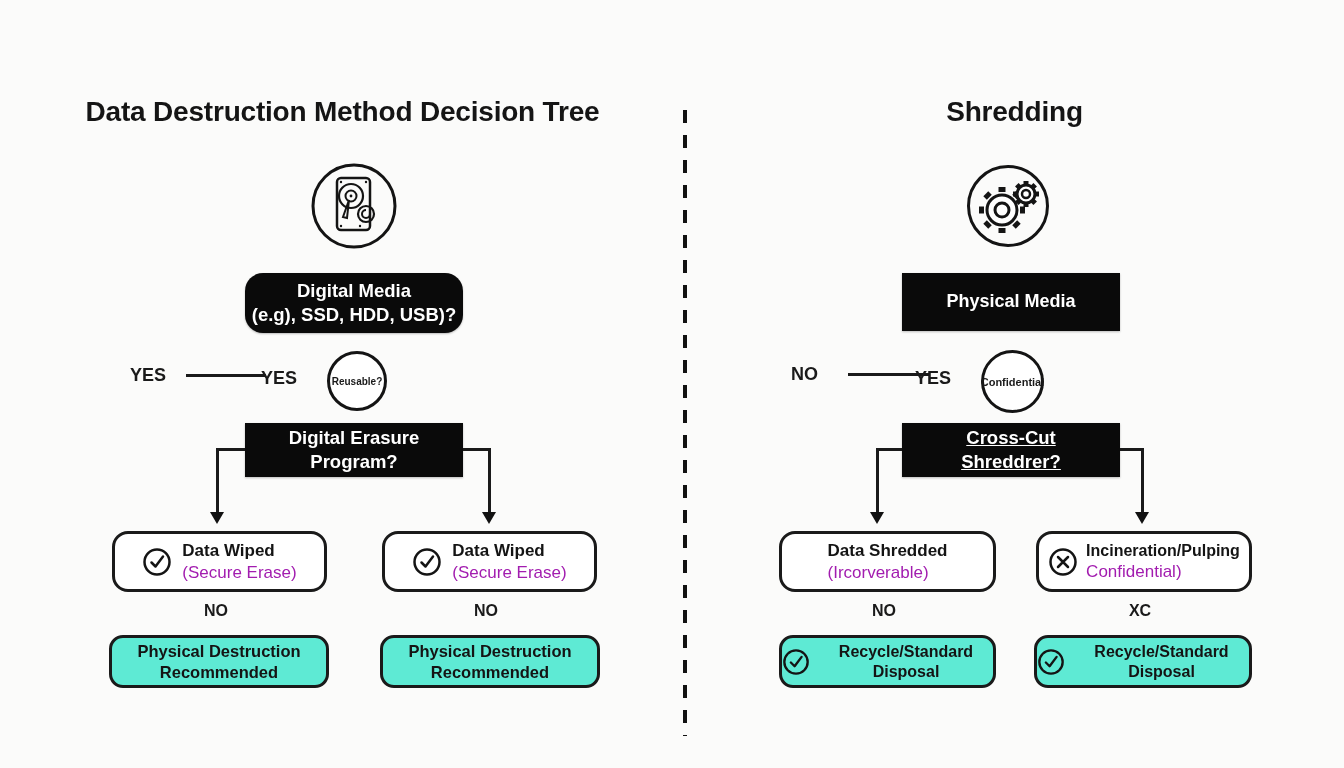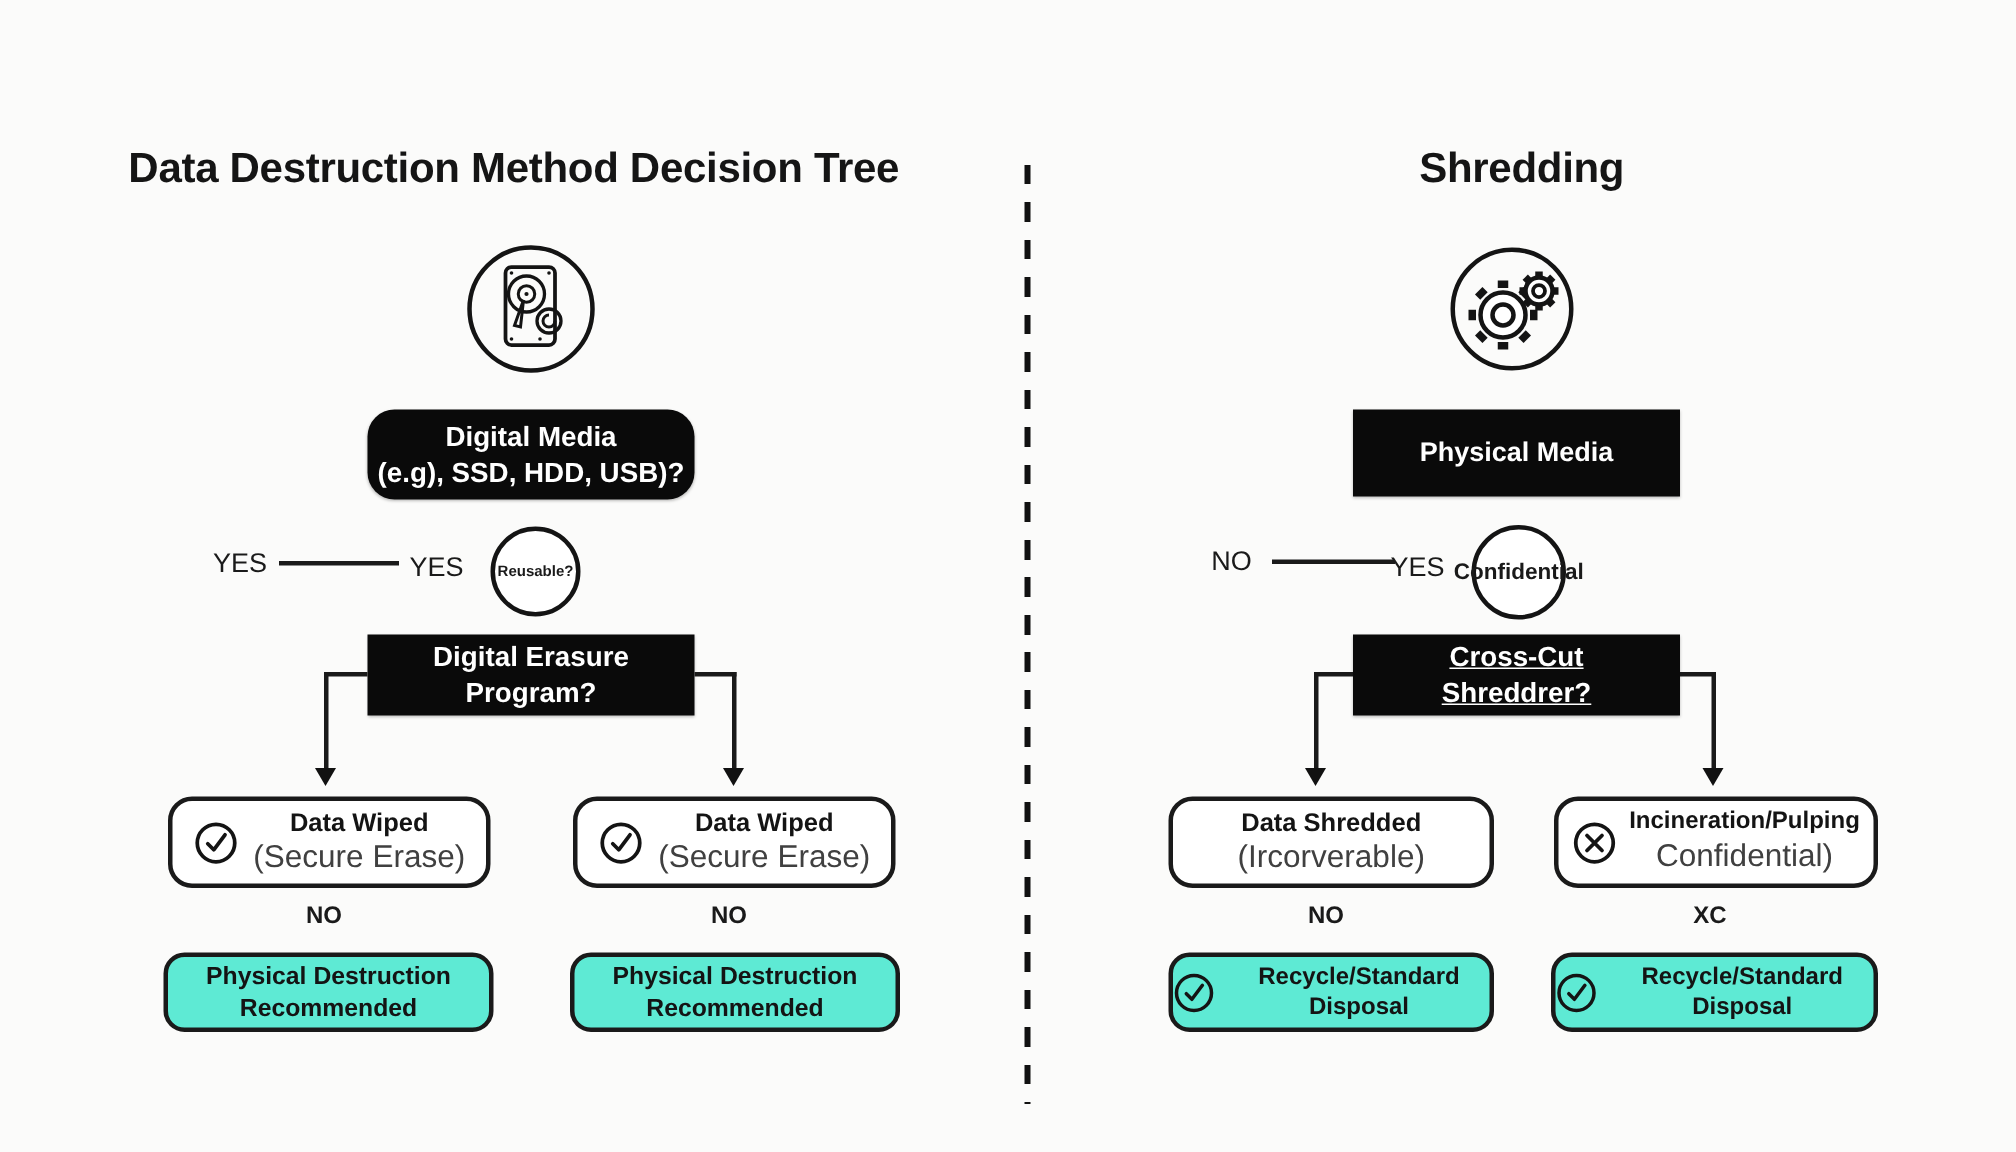--- a/index.html
+++ b/index.html
@@ -31,46 +31,45 @@
     display:flex;flex-direction:column;align-items:center;justify-content:center;
     font-size:18.5px;font-weight:700;line-height:1.32;text-align:center;
     box-shadow:0 1px 2px rgba(0,0,0,.25);
   }
   .lq1{left:245px;top:229px;width:218px;height:60px;border-radius:18px;}
   .lq2{left:245px;top:379px;width:218px;height:54px;}
   .rq1{left:902px;top:229px;width:218px;height:58px;font-size:18px;}
   .rq2{left:902px;top:379px;width:218px;height:54px;text-decoration:underline;}
 
   .blabel{
-    position:absolute;width:60px;text-align:center;
-    font-size:18px;font-weight:400;color:#1a1a1a;
+    position:absolute;width:60px;
+    font-size:18px;font-weight:700;color:#1a1a1a;
   }
   .hline{position:absolute;height:3px;background:#1a1a1a;}
   .vline{position:absolute;width:3px;background:#1a1a1a;}
   .arrowhead{
     position:absolute;width:0;height:0;
     border-left:7px solid transparent;border-right:7px solid transparent;
     border-top:12px solid #111;
   }
 
   .circ{
     position:absolute;border:3px solid #141414;border-radius:50%;
     background:#fff;display:flex;align-items:center;justify-content:center;
     text-align:center;font-weight:600;color:#1a1a1a;
   }
   .l-circ{left:327px;top:307px;width:54px;height:54px;font-size:10px;}
-  .r-circ{left:981px;top:306px;width:57px;height:57px;font-size:15px;}
+  .r-circ{left:981px;top:306px;width:57px;height:57px;font-size:11px;}
 
   .obox{
     position:absolute;background:#fff;border:3px solid #1a1a1a;border-radius:16px;
     display:flex;align-items:center;justify-content:center;gap:10px;
-    text-align:center;
   }
   .obox .txt .l1{font-size:17px;font-weight:700;line-height:1.25;}
-  .obox .txt .l2{font-size:21px;font-weight:400;line-height:1.25;color:#404040;}
+  .obox .txt .l2{font-size:17px;font-weight:400;line-height:1.25;color:#a21caf;}
   .ob-l1{left:112px;top:487px;width:209px;height:55px;}
   .ob-l2{left:382px;top:487px;width:209px;height:55px;}
   .ob-r1{left:779px;top:487px;width:211px;height:55px;}
   .ob-r2{left:1036px;top:487px;width:210px;height:55px;gap:8px;}
   .ob-r2 .txt .l1{font-size:16px;}
 
   .nolabel{
     position:absolute;width:60px;text-align:center;
     font-size:16px;font-weight:600;color:#1a1a1a;
   }

